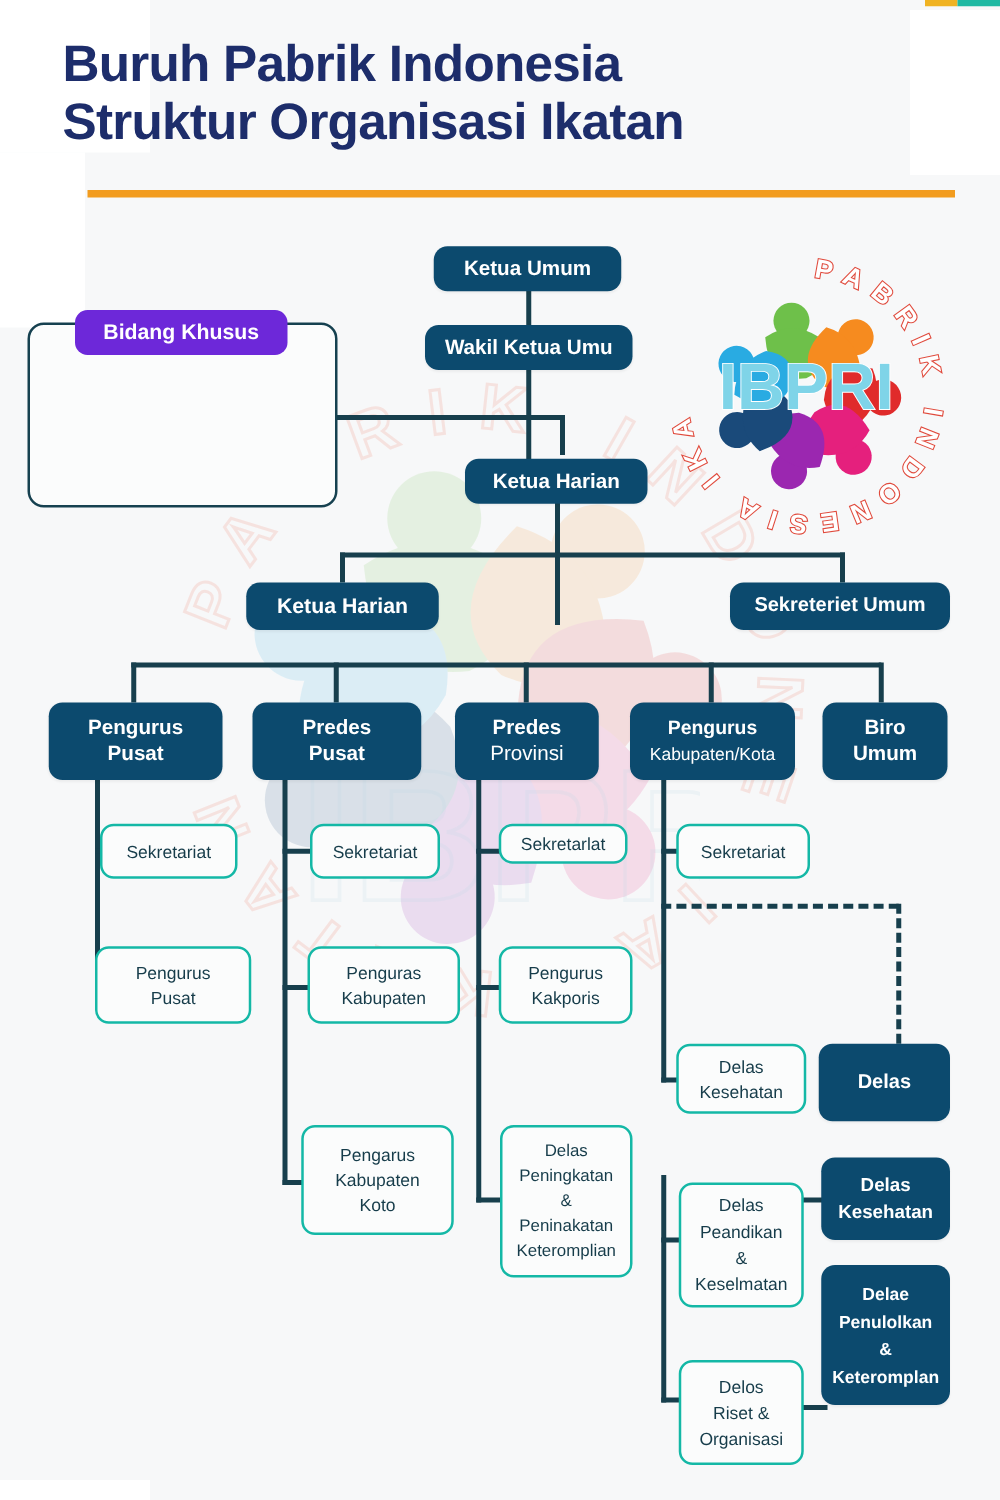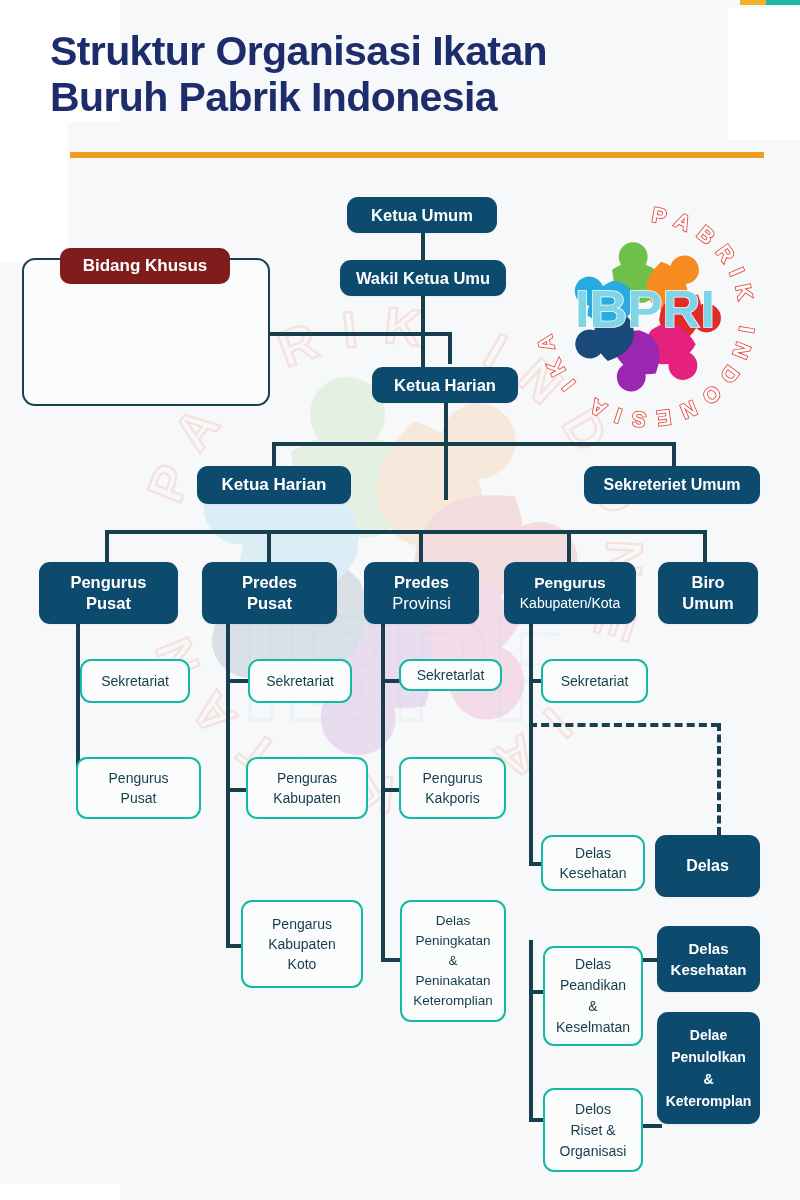--- a/index.html
+++ b/index.html
@@ -61,21 +61,21 @@
   .dash-h { position:absolute; height:0; border-top:4px dashed #173f4d; z-index:1; }
   .dash-v { position:absolute; width:0; border-left:4px dashed #173f4d; z-index:1; }
 
   
   .bidang-card {
     position:absolute; left:22px; top:258px; width:248px; height:148px;
     border:2px solid #164150; border-radius:13px; background:#fbfcfc; z-index:4;
   }
   .bidang-head {
     position:absolute; left:60px; top:248px; width:170px; height:36px;
-    background:#7f1d1d; color:#fff; border-radius:10px; font-weight:bold;
+    background:#6d28d9; color:#fff; border-radius:10px; font-weight:bold;
     font-size:17px; display:flex; align-items:center; justify-content:center; z-index:6;
   }
   .bidang-list {
     position:absolute; left:36px; top:290px; width:225px;
     font-size:12.5px; line-height:17px; color:#15323f; z-index:6;
   }
   .bidang-list div { margin-bottom:1px; }
 
   
   .clipbox { overflow:hidden; }
@@ -89,22 +89,22 @@
   <div class="panel-top-left"></div>
   <div class="panel-white-a"></div>
   <div class="panel-white-b"></div>
   <div class="panel-white-c"></div>
   <div class="panel-body"></div>
   <div class="panel-footline"></div>
   <div class="corner-yellow"></div>
   <div class="corner-teal"></div>
 
   <div class="title">
+    <div>Buruh Pabrik Indonesia</div>
     <div>Struktur Organisasi Ikatan</div>
-    <div>Buruh Pabrik Indonesia</div>
   </div>
   <div class="rule"></div>
 
   <svg class="wm wm-logo" viewBox="0 0 100 100">
     <g transform="translate(50,50)">
       <g fill="#6ec04a">
           <circle cx="-8" cy="-32" r="8"></circle>
           <path d="M-20,-24 q12,-8 24,0 q6,12 -6,18 q-16,2 -18,-18z"></path>
         </g>
       <g fill="#f68b1f" transform="rotate(51)">

